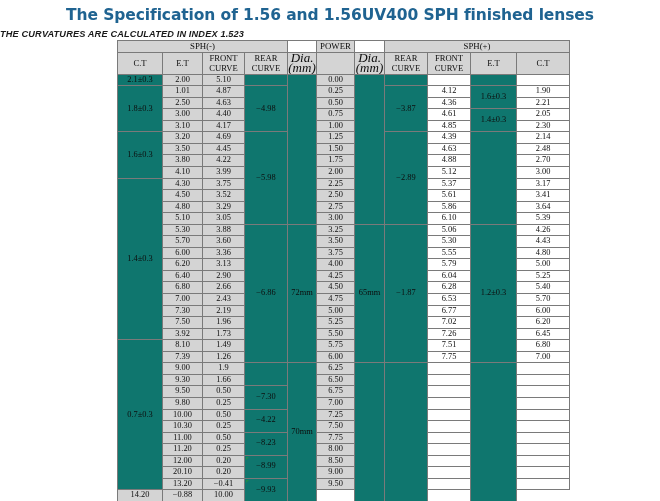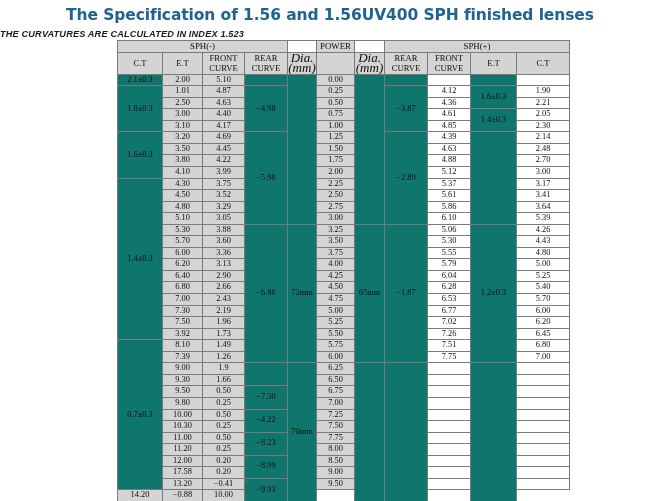--- a/index.html
+++ b/index.html
@@ -437,21 +437,21 @@
           </tr>
           <tr>
             <td class="shaded">12.00</td>
             <td class="shaded">0.20</td>
             <td class="rear-cell marker" rowspan="2">−8.99</td>
             <td class="shaded">8.50</td>
             <td class="plain"></td>
             <td class="plain"></td>
           </tr>
           <tr>
-            <td class="shaded">17.58</td>
+            <td class="shaded">20.10</td>
             <td class="shaded">0.20</td>
             <td class="shaded">9.00</td>
             <td class="plain"></td>
             <td class="plain"></td>
           </tr>
           <tr>
             <td class="shaded">13.20</td>
             <td class="shaded">−0.41</td>
             <td class="rear-cell marker" rowspan="2">−9.93</td>
             <td class="shaded">9.50</td>

